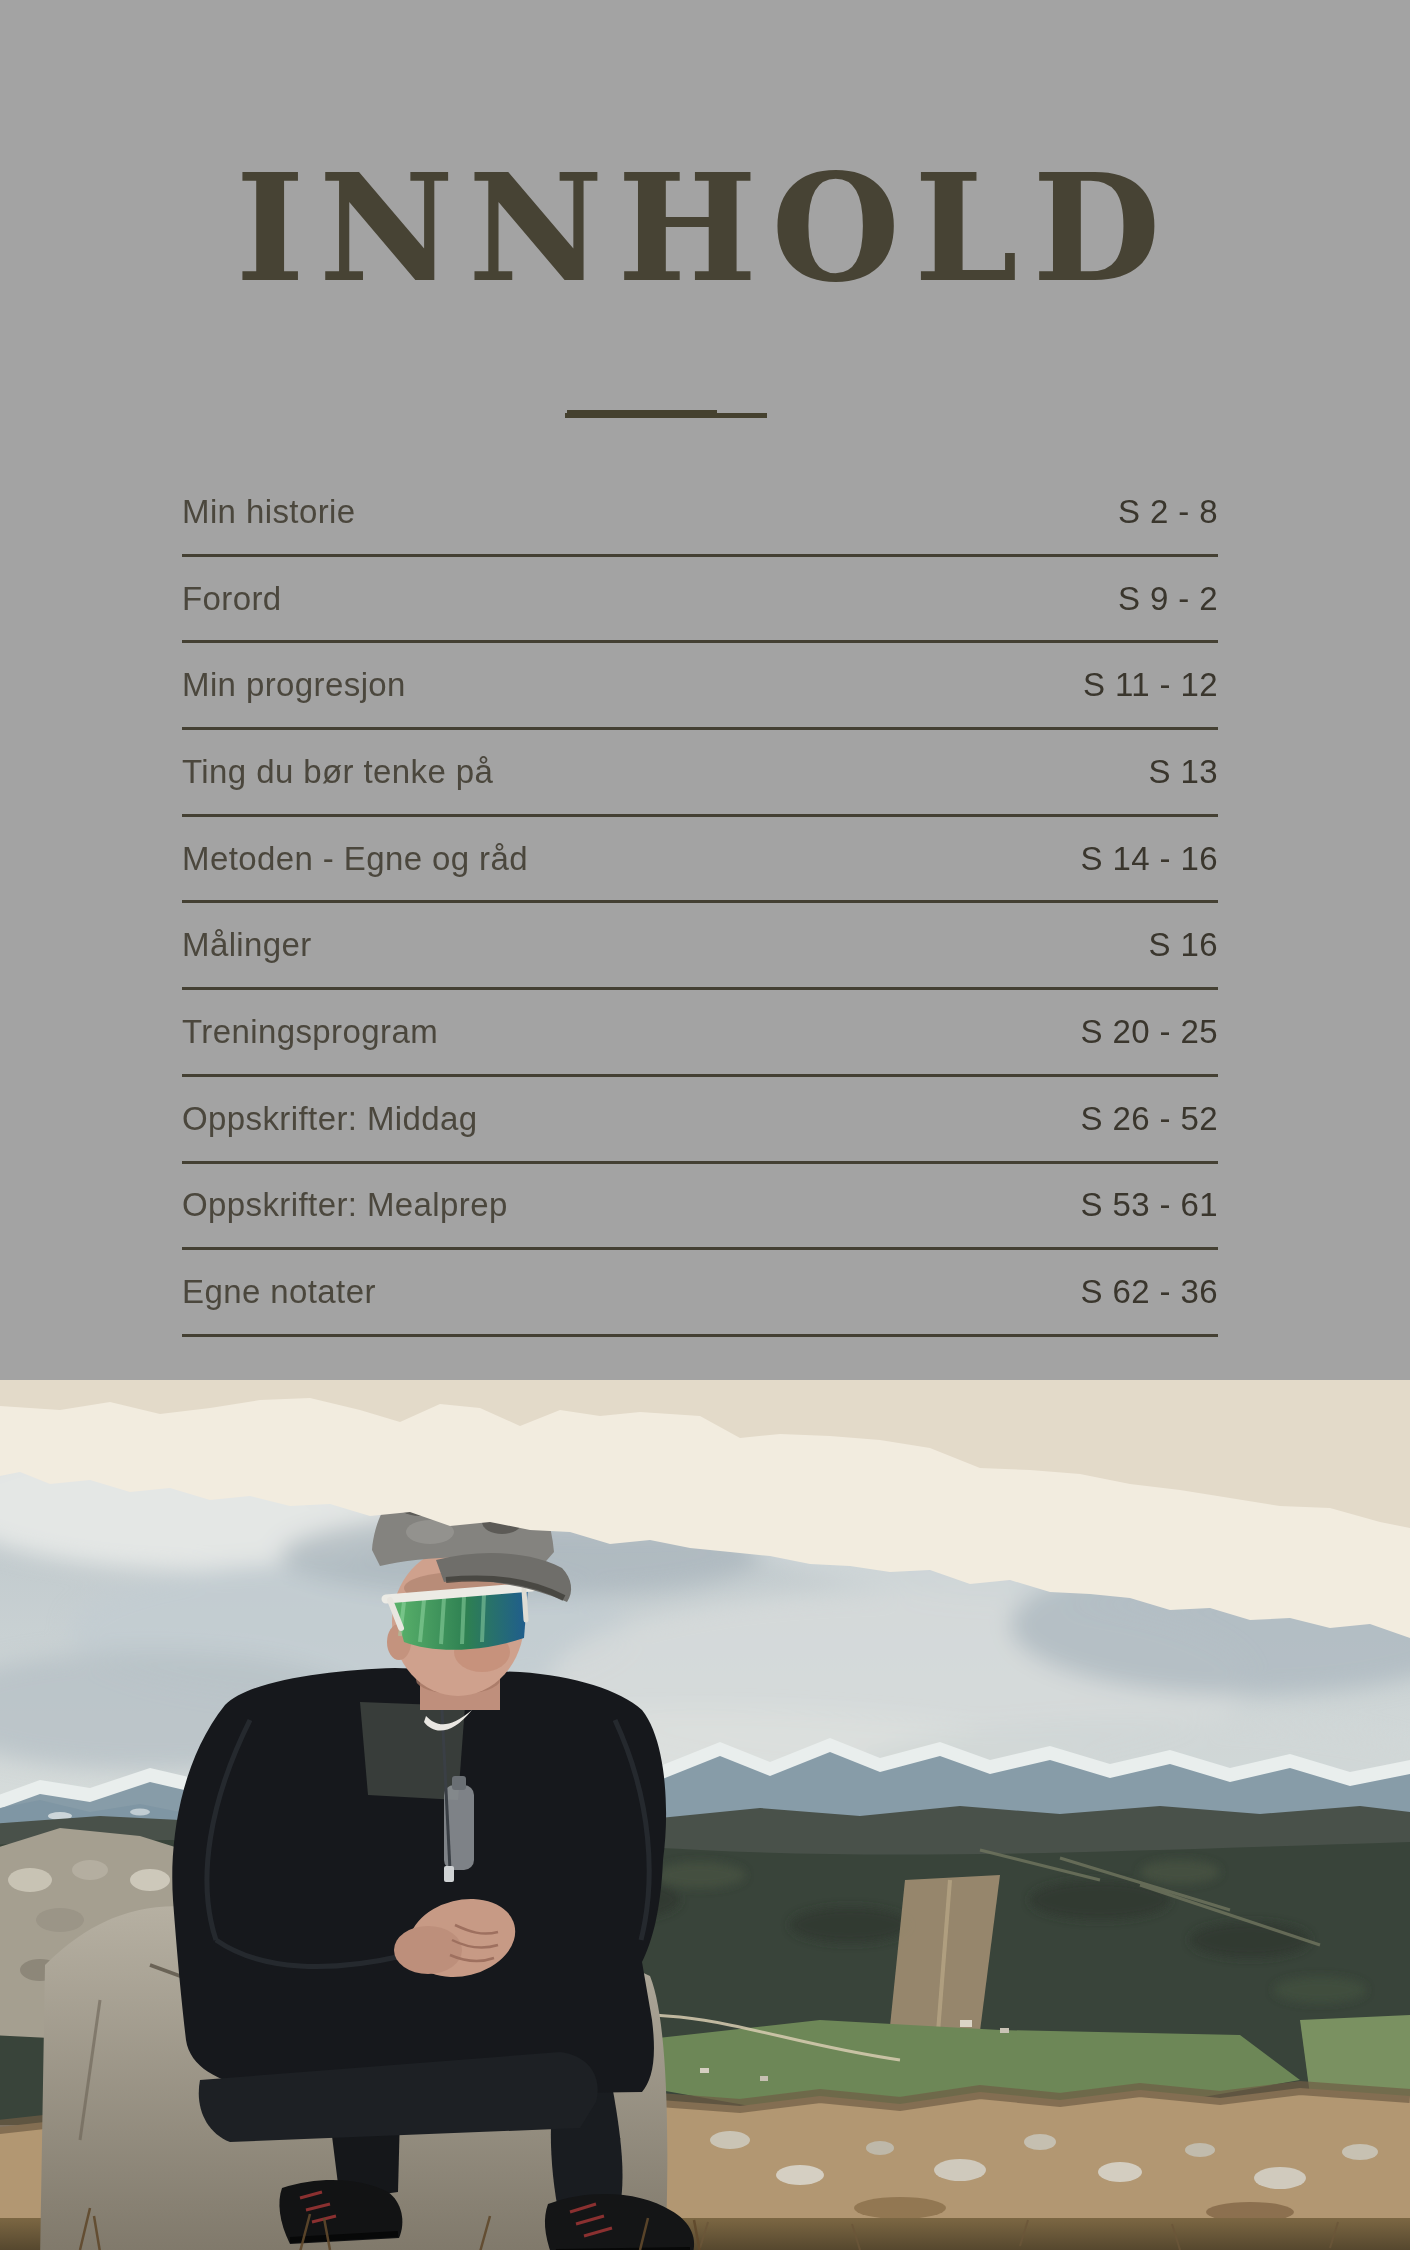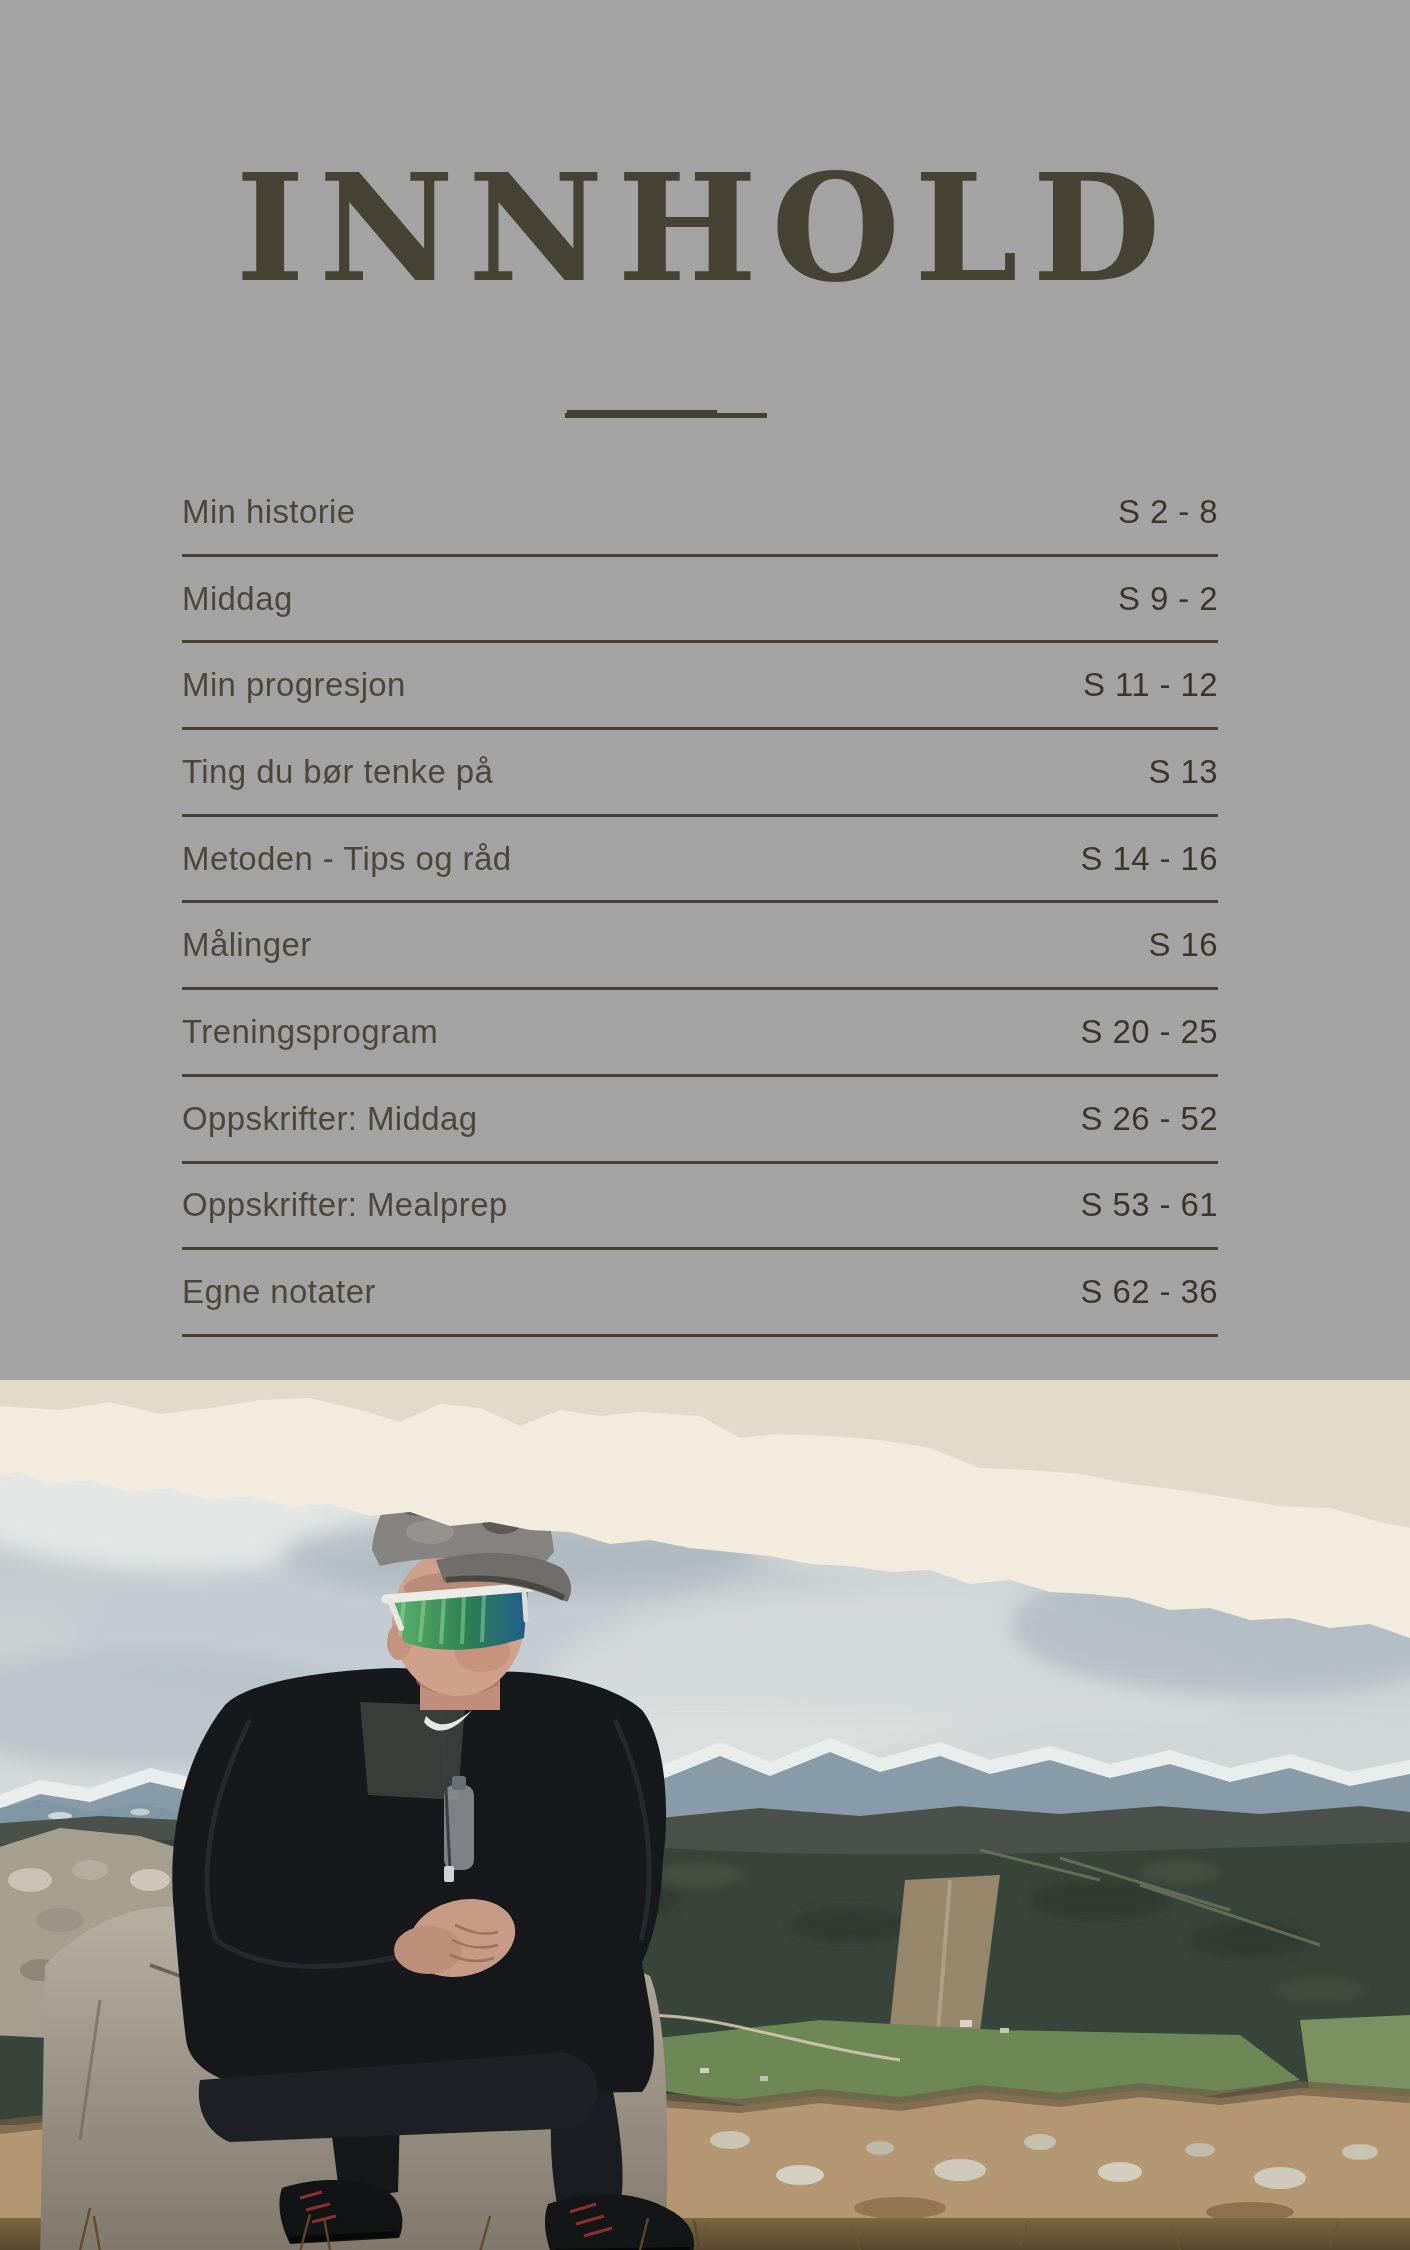--- a/index.html
+++ b/index.html
@@ -36,36 +36,36 @@
   <h1 class="title">INNHOLD</h1>
   <div class="title-rule"></div>
 
   <div class="toc">
     <div class="toc-row">
       <span class="toc-label">Min historie</span>
       <span class="toc-pages">S 2 - 8</span>
     </div>
 
     <div class="toc-row">
-      <span class="toc-label">Middag</span>
+      <span class="toc-label">Forord</span>
       <span class="toc-pages">S 9 - 2</span>
     </div>
 
     <div class="toc-row">
       <span class="toc-label">Min progresjon</span>
       <span class="toc-pages">S 11 - 12</span>
     </div>
 
     <div class="toc-row">
       <span class="toc-label">Ting du bør tenke på</span>
       <span class="toc-pages">S 13</span>
     </div>
 
     <div class="toc-row">
-      <span class="toc-label">Metoden - Tips og råd</span>
+      <span class="toc-label">Metoden - Egne og råd</span>
       <span class="toc-pages">S 14 - 16</span>
     </div>
 
     <div class="toc-row">
       <span class="toc-label">Målinger</span>
       <span class="toc-pages">S 16</span>
     </div>
 
     <div class="toc-row">
       <span class="toc-label">Treningsprogram</span>

